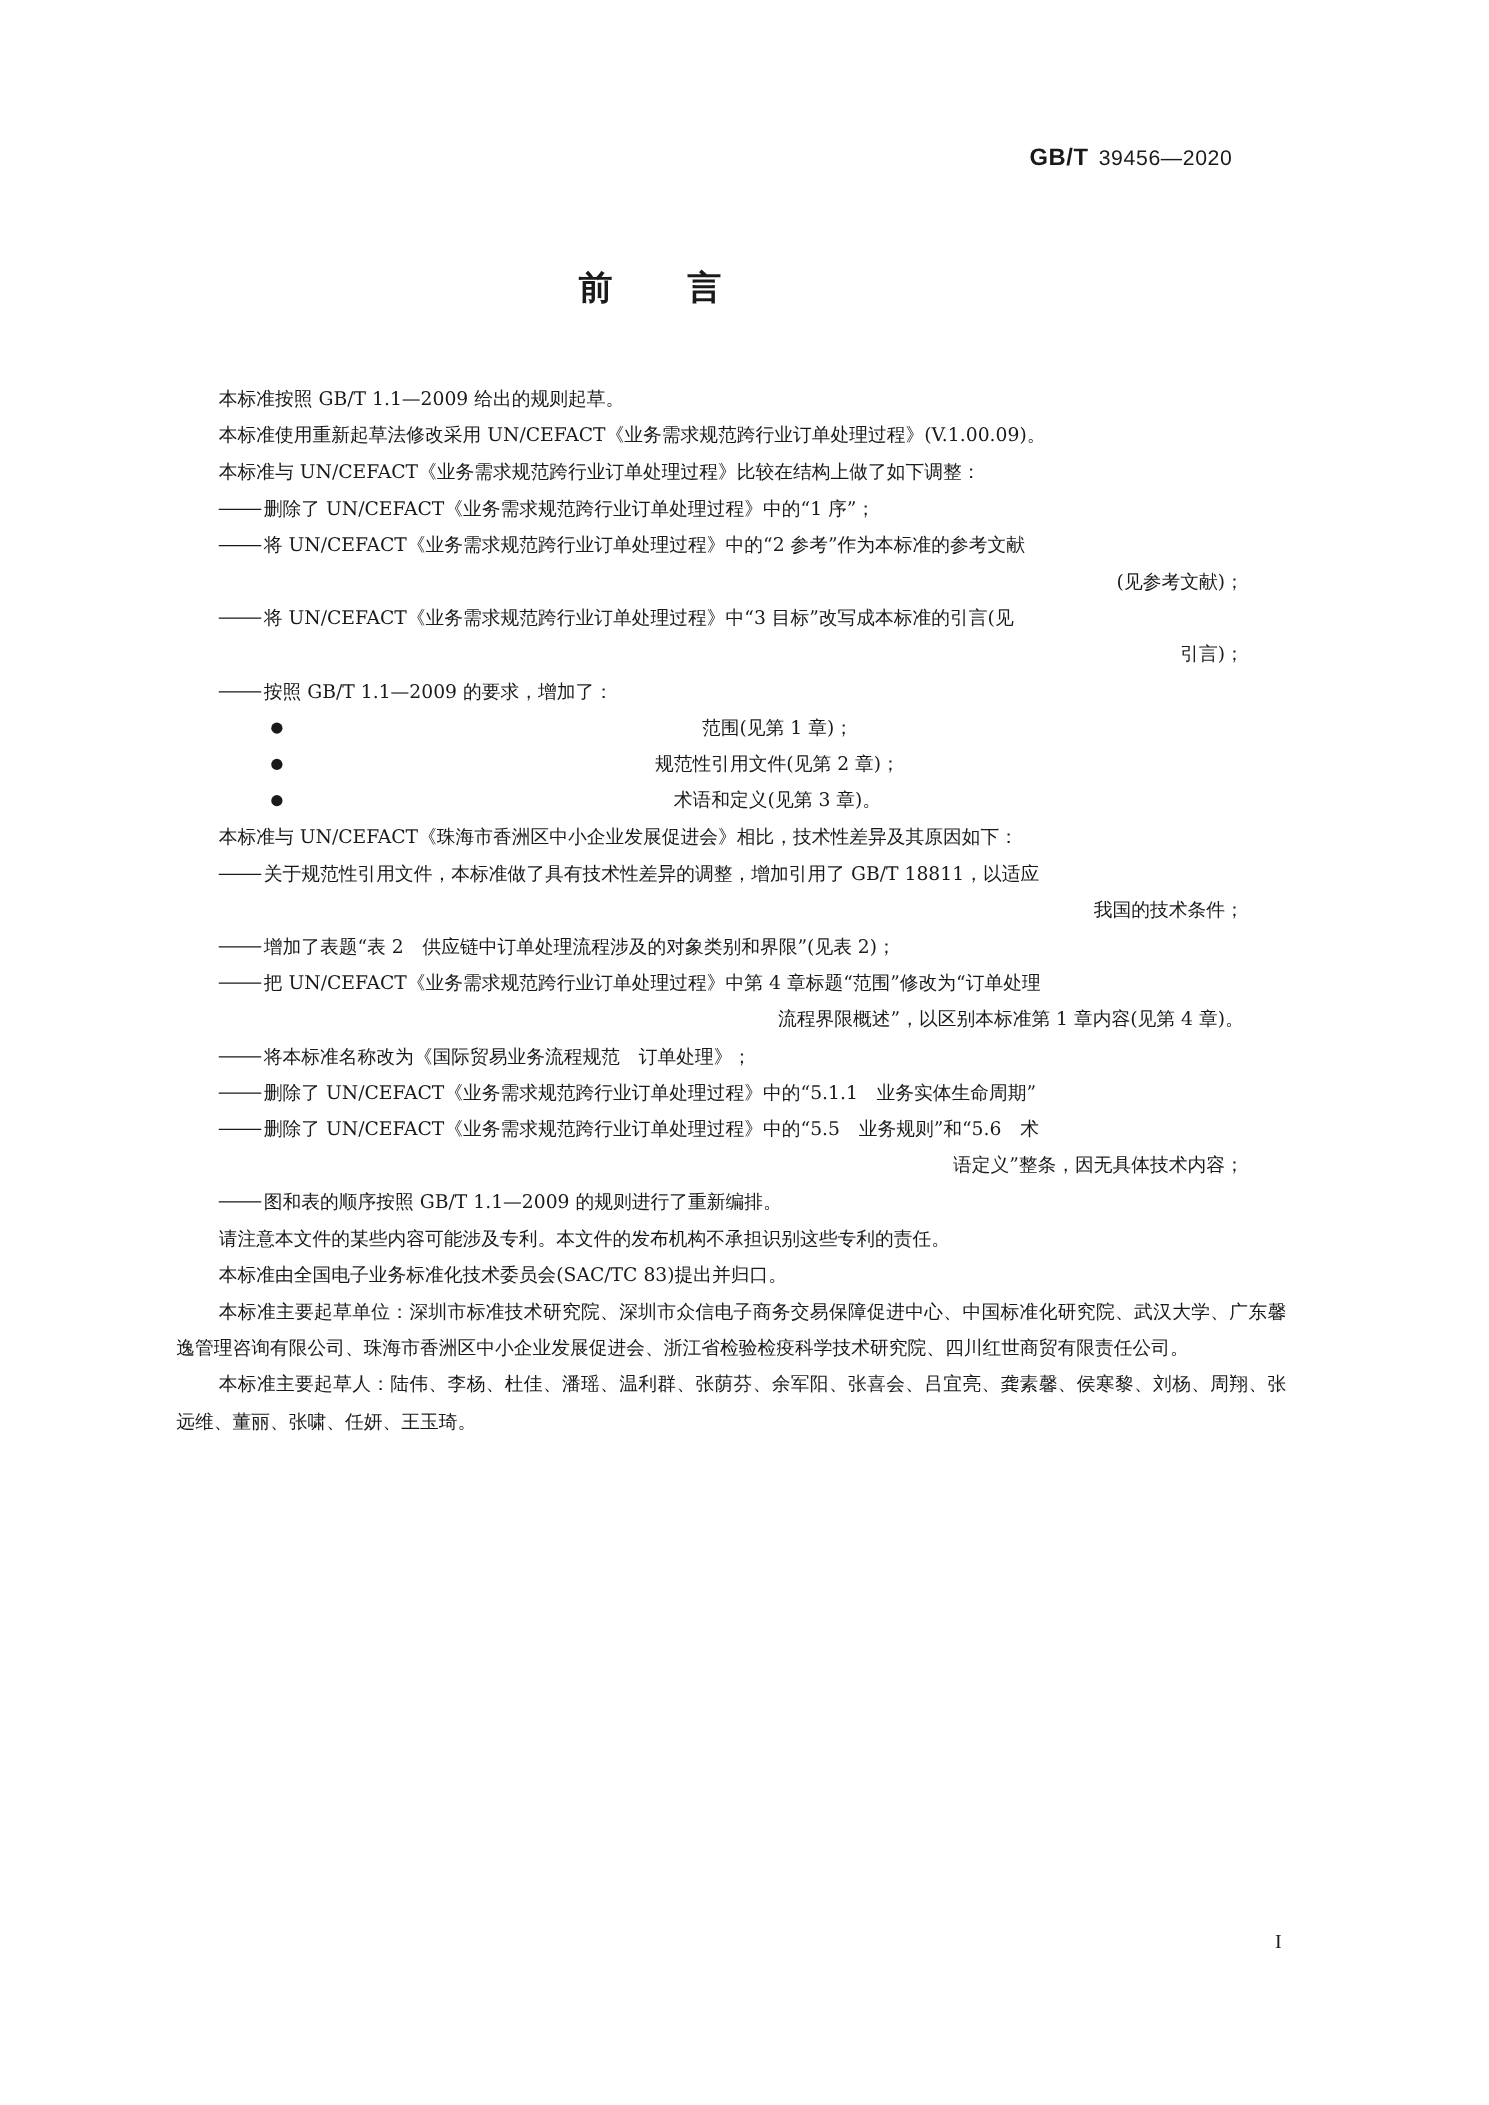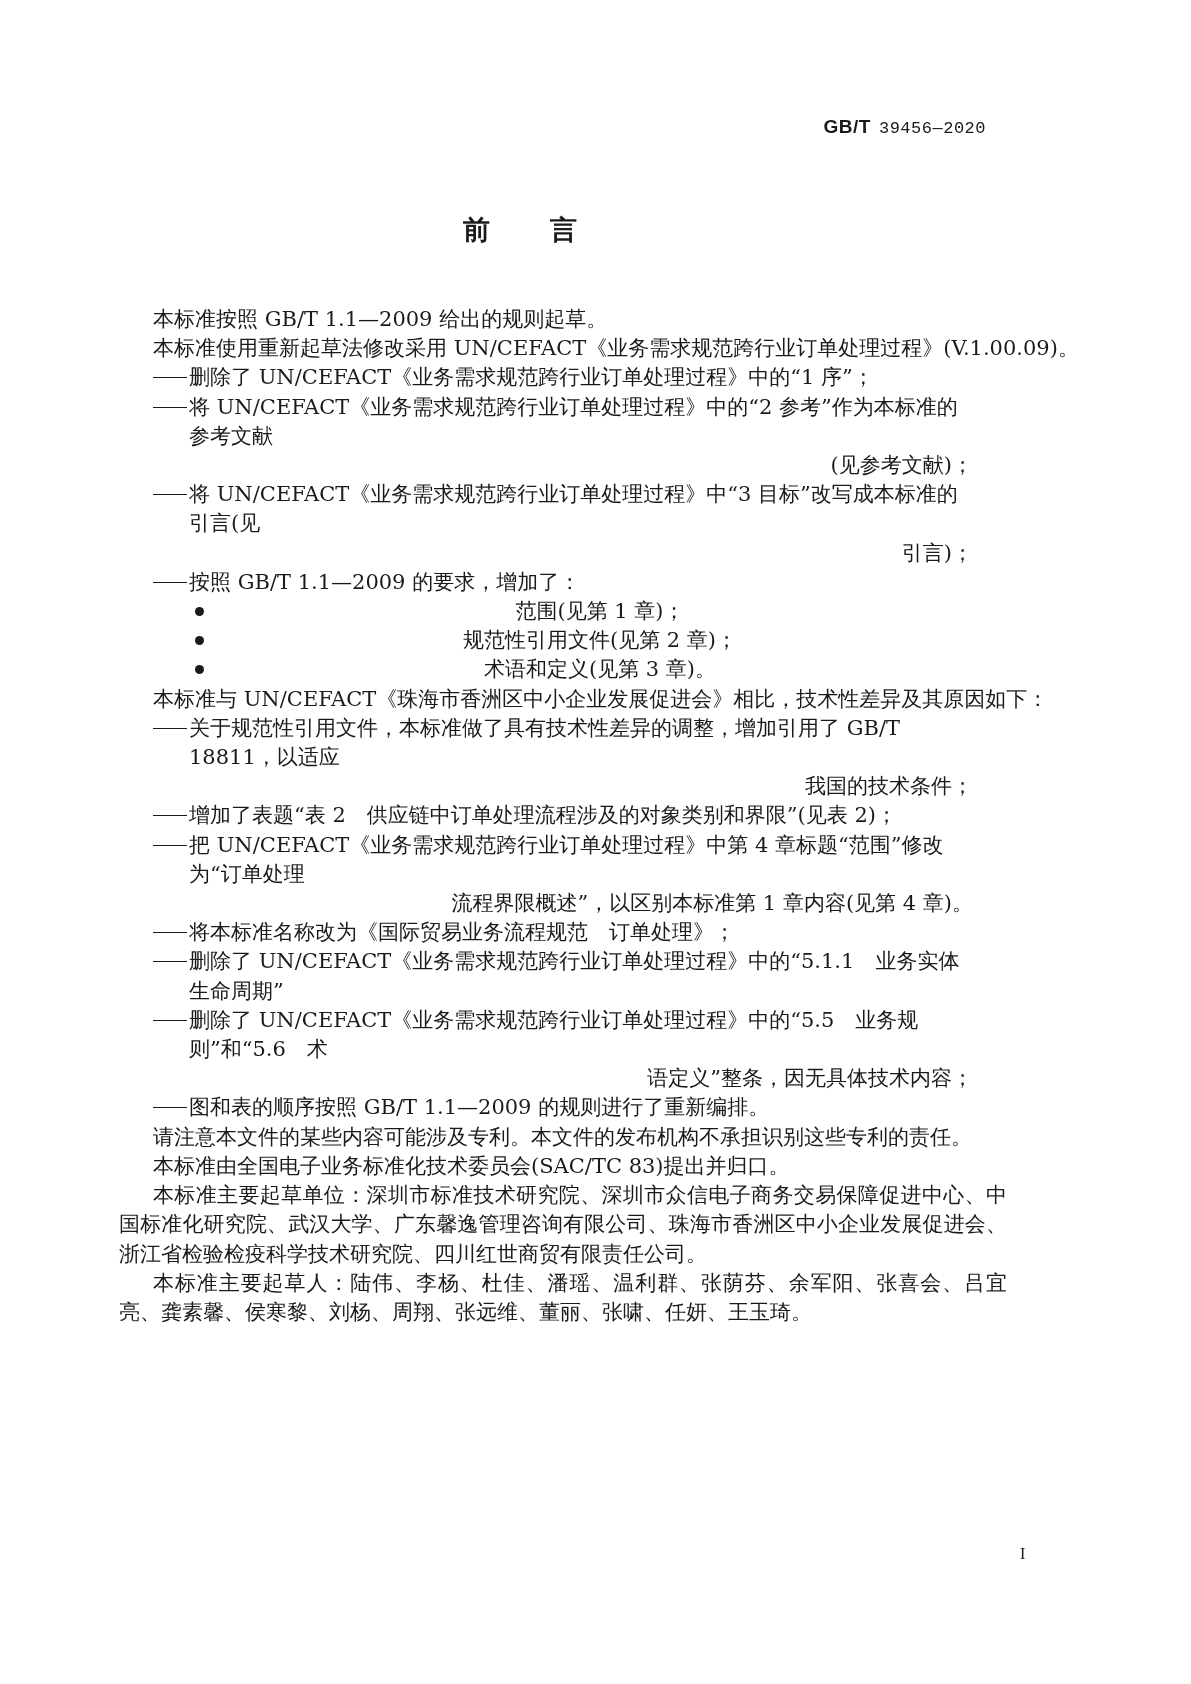--- a/index.html
+++ b/index.html
@@ -6,30 +6,30 @@
   body {
     width: 1191px; height: 1684px; position: relative; overflow: hidden;
     font-family: "DejaVu Serif", "Liberation Serif", serif;
     color: #1a1a1a;
   }
   .std-code {
     position: absolute; top: 116px; right: 205px;
     font-size: 17px; letter-spacing: 0.5px; white-space: nowrap;
   }
   .std-code .prefix { font-weight: bold; font-family: Liberation Sans, sans-serif; font-size: 19px; }
-  .std-code .num { font-family: Liberation Mono, monospace; margin-left: 8px; }
+  .std-code .num { font-family: Liberation Sans, sans-serif; margin-left: 8px; }
   .title {
     position: absolute; top: 212px; left: 0; width: 1040px; text-align: center;
     font-family: Liberation Serif, serif; font-weight: bold; font-size: 27px;
   }
   .title span { display: inline-block; }
   .title .gap { width: 60px; }
   .body {
-    position: absolute; top: 305px; left: 153px; width: 820px;
-    font-size: 21px; line-height: 29.2px;
+    position: absolute; top: 305px; left: 175px; width: 820px;
+    font-size: 15px; line-height: 29.2px;
   }
   .p { margin: 0; white-space: nowrap; }
   .dash { position: relative; padding-left: 36px; white-space: normal; }
   .dash::before {
     content: ""; position: absolute; left: 0; top: 14px; width: 34px; height: 1px; background: #1a1a1a;
   }
   .cont { padding-left: 36px; white-space: nowrap; text-align: right; }
   .bullet { position: relative; padding-left: 74px; white-space: nowrap; text-align: center; }
   .bullet .dot {
     position: absolute; left: 42px; top: 10px; width: 9px; height: 9px; border-radius: 50%; background: #1a1a1a;
@@ -46,20 +46,21 @@
   <span class="prefix">GB/T</span><span class="num">39456—2020</span>
 </div>
 
 <div class="title">
   <span>前</span><span class="gap"></span><span>言</span>
 </div>
 
 <div class="body">
   <p class="p">本标准按照 GB/T 1.1—2009 给出的规则起草。</p>
   <p class="p">本标准使用重新起草法修改采用 UN/CEFACT《业务需求规范跨行业订单处理过程》(V.1.00.09)。</p>
+  <p class="p">本标准与 UN/CEFACT《业务需求规范跨行业订单处理过程》比较在结构上做了如下调整：</p>
   <p class="p dash">删除了 UN/CEFACT《业务需求规范跨行业订单处理过程》中的“1 序”；</p>
   <p class="p dash">将 UN/CEFACT《业务需求规范跨行业订单处理过程》中的“2 参考”作为本标准的参考文献</p>
   <p class="p cont">(见参考文献)；</p>
   <p class="p dash">将 UN/CEFACT《业务需求规范跨行业订单处理过程》中“3 目标”改写成本标准的引言(见</p>
   <p class="p cont">引言)；</p>
   <p class="p dash">按照 GB/T 1.1—2009 的要求，增加了：</p>
   <p class="p bullet"><span class="dot"></span><span>范围(见第 1 章)；</span></p>
   <p class="p bullet"><span class="dot"></span><span>规范性引用文件(见第 2 章)；</span></p>
   <p class="p bullet"><span class="dot"></span><span>术语和定义(见第 3 章)。</span></p>
   <p class="p">本标准与 UN/CEFACT《珠海市香洲区中小企业发展促进会》相比，技术性差异及其原因如下：</p>

